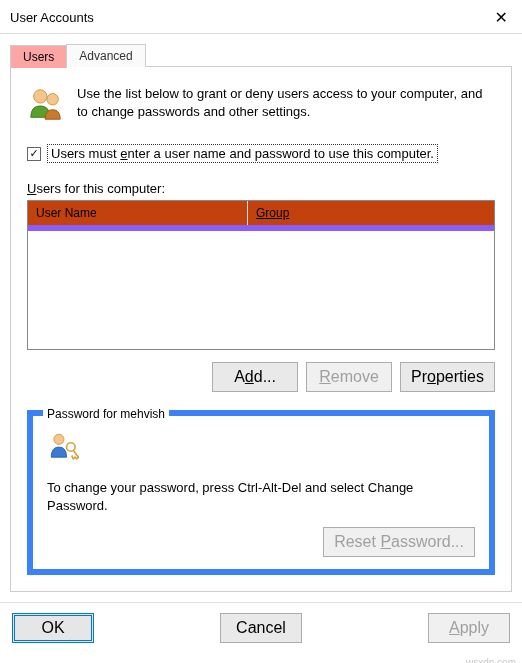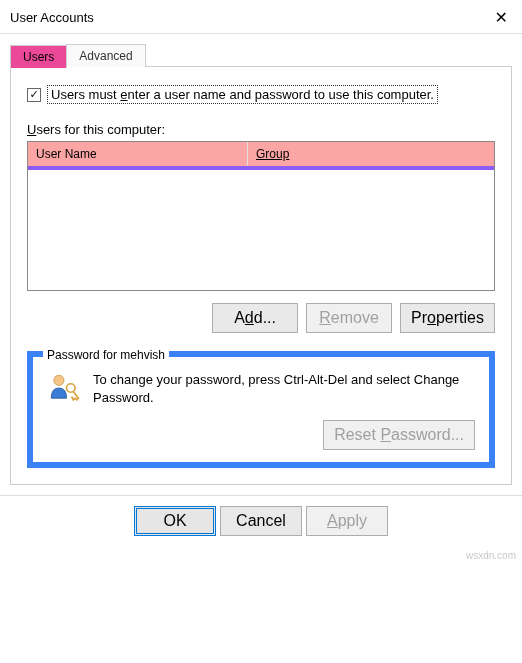--- a/index.html
+++ b/index.html
@@ -37,21 +37,21 @@
     .tab {
       border: 1px solid #ccc;
       border-bottom: none;
       padding: 4px 12px;
       background: #fff;
       position: relative;
       margin-right: -1px;
       cursor: pointer;
     }
     .tab.active {
-      background: #ec4899;
+      background: #fca5a5;
       z-index: 2;
       top: 1px;
     }
     .tab.inactive {
       background: #fafafa;
       color: #333;
     }
     .tab-line {
       border-bottom: 1px solid #ccc;
       flex: 1;
@@ -101,22 +101,22 @@
       margin-bottom: 4px;
     }
     .user-table {
       border: 1px solid #888;
       background: #fff;
       height: 150px;
       margin-bottom: 12px;
     }
     .thead {
       display: flex;
-      border-bottom: 4px solid #8b5cf6;
-      background: #fca5a5;
+      border-bottom: 6px solid #8b5cf6;
+      background: #c2410c;
     }
     .th {
       padding: 5px 8px;
       font-size: 12px;
       border-right: 1px solid #e0e0e0;
     }
     .th.col1 { width: 220px; }
     .th.col2 { flex: 1; border-right: none; text-decoration: underline; }
     .trow {
       display: flex;
@@ -162,37 +162,38 @@
       top: -9px;
       left: 10px;
       background: #fff;
       padding: 0 4px;
       font-size: 12px;
     }
     .pw-row {
       display: flex;
       align-items: flex-start;
       gap: 12px;
+      flex-direction: column;
     }
     .pw-icon svg { width: 34px; height: 34px; }
     .pw-text {
       font-size: 13px;
       line-height: 1.4;
       flex: 1;
     }
     .pw-btn-row {
       display: flex;
       justify-content: flex-end;
       margin-top: 12px;
     }
     .pw-btn-row .btn { min-width: 120px; }
     .dialog-btns {
       display: flex;
-      justify-content: center;
-      gap: 4px;
+      justify-content: space-between;
+      gap: 20px;
       padding: 10px 12px 12px 12px;
       border-top: 1px solid #ddd;
     }
     .dialog-btns .btn {
       min-width: 82px;
     }
     .dialog-btns .btn.default {
       border: 1px solid #0078d7;
       outline: 1px solid #0078d7;
       outline-offset: -3px;
@@ -216,20 +217,31 @@
 </div>
 
 <div class="tab-strip">
   <div class="tab active">Users</div>
   <div class="tab inactive">Advanced</div>
   <div class="tab-line"></div>
 </div>
 
 <div class="tab-panel">
 
+  <div class="intro">
+    <span class="intro-icon">
+      <svg viewBox="0 0 40 40">
+        <circle cx="14" cy="12" r="7" fill="#f6c58a" stroke="#c9974e"></circle>
+        <path d="M4 34 Q4 22 14 22 Q24 22 24 34 Z" fill="#5aa02c" stroke="#3e7a1e"></path>
+        <circle cx="27" cy="15" r="6" fill="#f6c58a" stroke="#c9974e"></circle>
+        <path d="M19 36 Q19 26 27 26 Q35 26 35 36 Z" fill="#c97a2b" stroke="#9a5a1a"></path>
+      </svg>
+    </span>
+    <div class="intro-text">Use the list below to grant or deny users access to your computer, and to change passwords and other settings.</div>
+  </div>
 
   <div class="checkbox-row">
     <span class="checkbox">✓</span>
     <span class="dotted">
       <span>Users must </span><span class="underline-key">e</span><span>nter a user name and password to use this computer.</span>
     </span>
   </div>
 
   <div class="section-label">
     <span class="underline-key">U</span><span>sers for this computer:</span>

